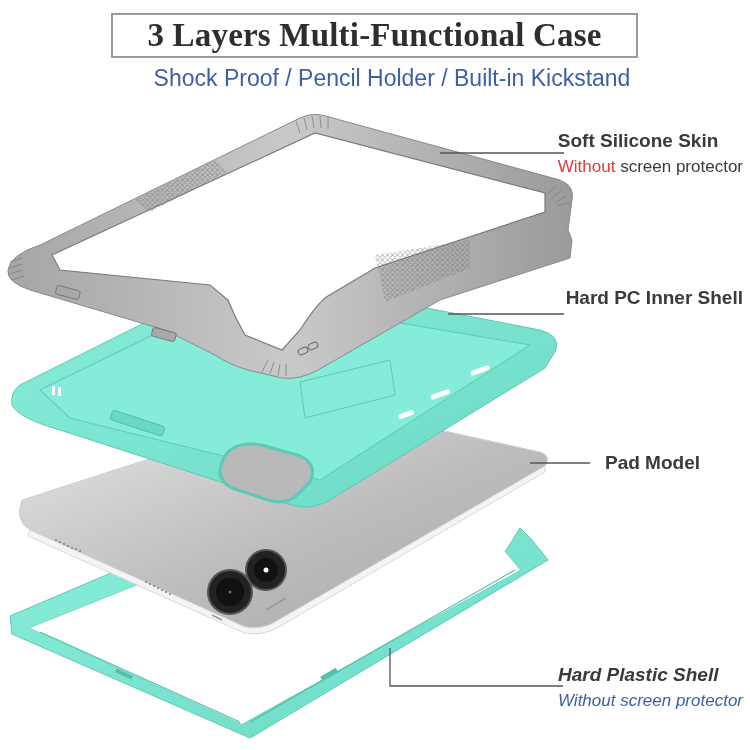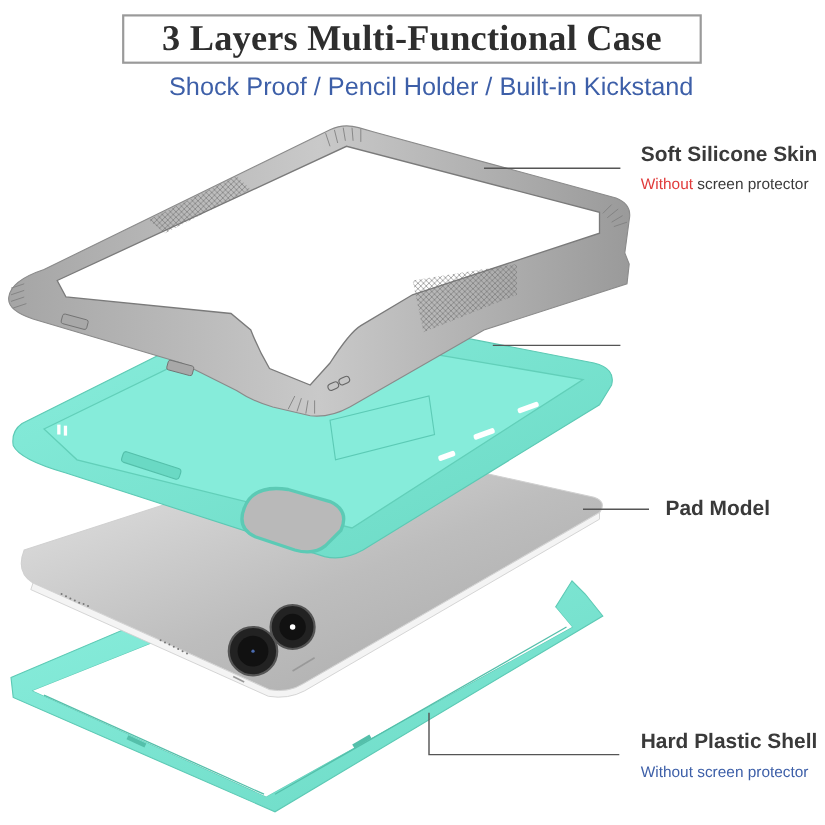--- a/index.html
+++ b/index.html
@@ -17,28 +17,28 @@
     }
     .subtitle {
       position: absolute; left: 17px; top: 65px; width: 750px; text-align: center;
       font-size: 23px; color: #3d5fa8; white-space: nowrap;
     }
 
     .illustration { position: absolute; left: 0; top: 0; width: 750px; height: 750px; }
 
     .callout { position: absolute; right: 7px; white-space: nowrap; }
     .callout-title { font-weight: bold; font-size: 19px; color: #3a3a3a; line-height: 22px; }
-    .callout-sub { font-size: 14px; color: #3d5fa8; line-height: 22px; margin-top: 4px; }
+    .callout-sub { font-size: 17px; color: #3d5fa8; line-height: 22px; margin-top: 4px; }
     .callout-sub .red { color: #e03a3a; }
     .callout-sub .dark { color: #3a3a3a; }
 
     .c1 { top: 130px; }
     .c2 { top: 287px; }
     .c3 { top: 452px; }
-    .c4 { top: 664px; }
+    .c4 { top: 664px; font-style: italic; }
   </style>
 </head>
 <body>
 
 <div class="title-box">
   <span class="title-text">3 Layers Multi-Functional Case</span>
 </div>
 <div class="subtitle">Shock Proof / Pencil Holder / Built-in Kickstand</div>
 
 <svg class="illustration" viewBox="0 0 750 750">
@@ -170,20 +170,21 @@
 </svg>
 
 <div class="callout c1">
   <div class="callout-title">Soft Silicone Skin</div>
   <div class="callout-sub">
     <span class="red">Without</span><span class="dark"> screen protector</span>
   </div>
 </div>
 
 <div class="callout c2">
+  <div class="callout-title">Hard PC Inner Shell</div>
 </div>
 
 <div class="callout c3" style="right:50px;">
   <div class="callout-title">Pad Model</div>
 </div>
 
 <div class="callout c4">
   <div class="callout-title">Hard Plastic Shell</div>
   <div class="callout-sub">Without screen protector</div>
 </div>

